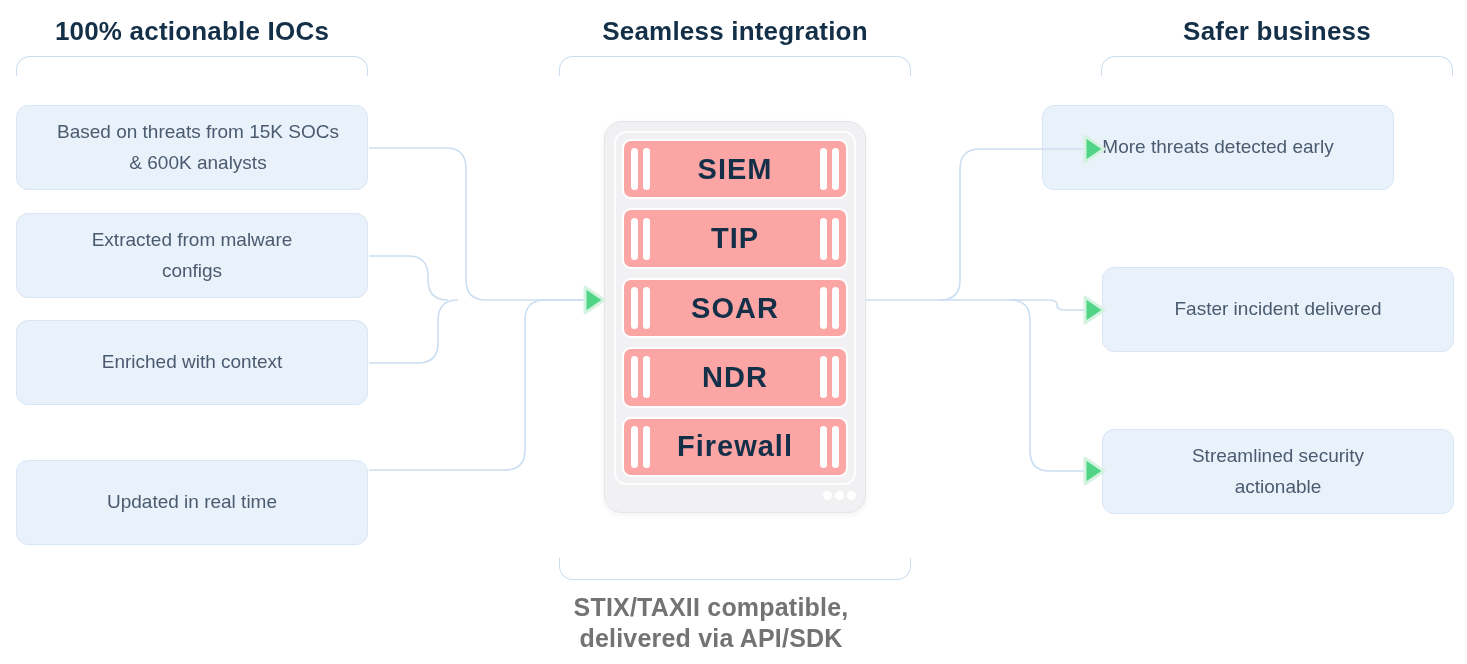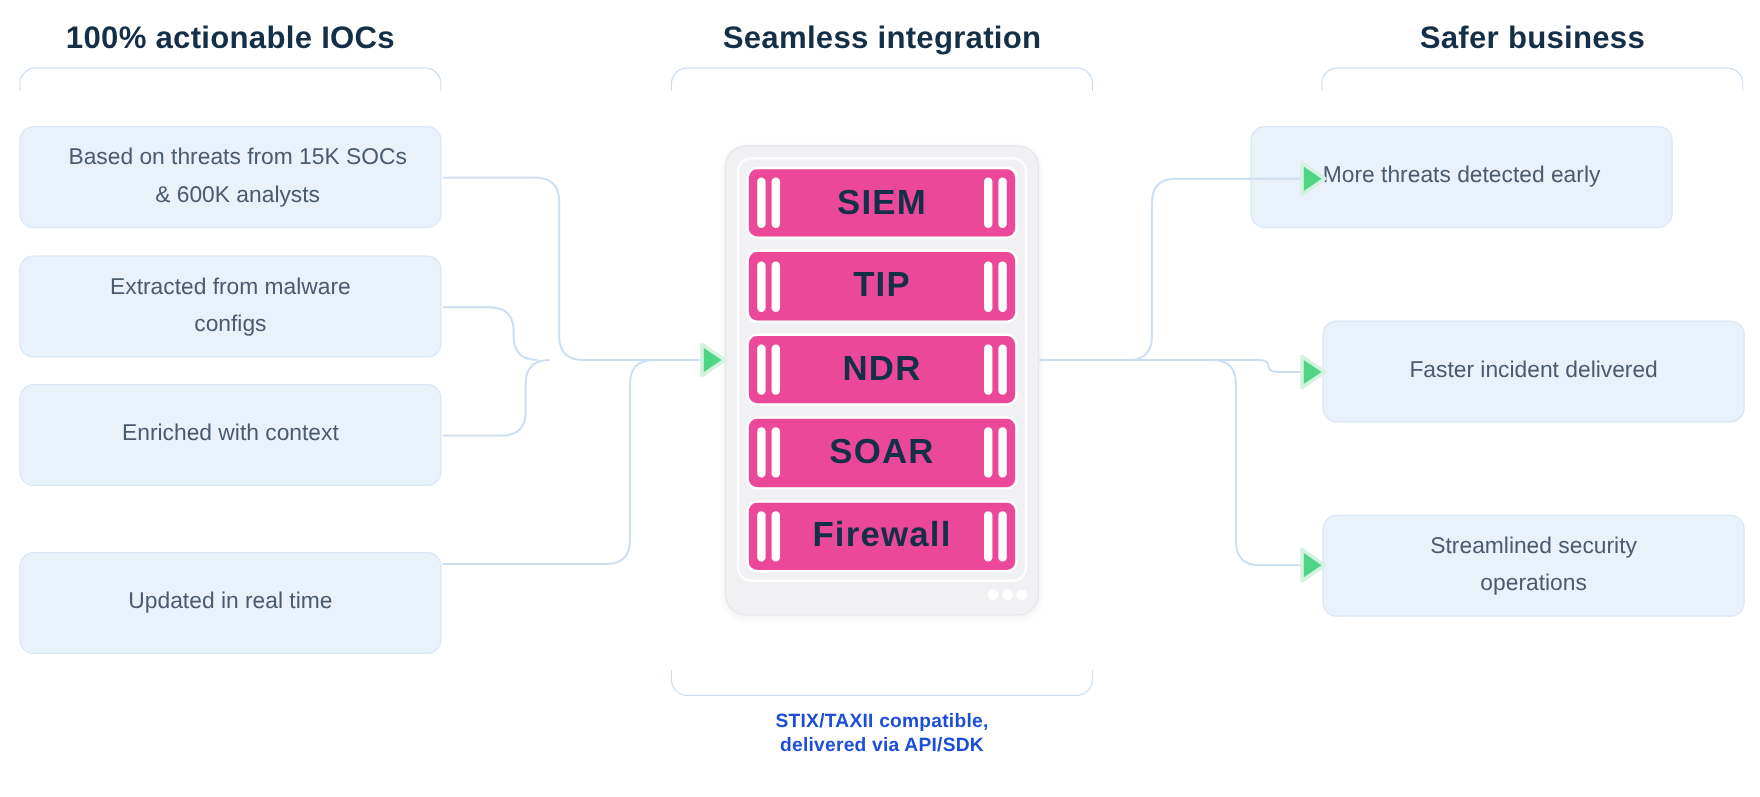--- a/index.html
+++ b/index.html
@@ -57,21 +57,21 @@
     background: #f1f1f4; border: 1px solid #e5e5ea; border-radius: 18px;
     box-shadow: 0 2px 6px rgba(40,40,70,0.06);
   }
   .device-frame {
     position: absolute; left: 9px; top: 9px; width: 242px; height: 354px;
     border: 2px solid #fdfdfe; border-radius: 12px;
     padding: 6px; display: flex; flex-direction: column; gap: 9px;
   }
   .device-row {
     position: relative; flex: 1;
-    background: #ec4899; border: 2px solid #ffffff; border-radius: 9px;
+    background: #fca5a5; border: 2px solid #ffffff; border-radius: 9px;
     display: flex; align-items: center; justify-content: center;
   }
   .row-label {
     font-size: 29px; font-weight: 700; color: #143049; letter-spacing: 1px;
   }
   .vents { position: absolute; top: 50%; transform: translateY(-50%);
     display: flex; gap: 5px; }
   .vents.v-left  { left: 7px; }
   .vents.v-right { right: 7px; }
   .vents i {
@@ -81,22 +81,22 @@
   .device-dots {
     position: absolute; right: 9px; bottom: 12px; display: flex; gap: 3px;
   }
   .device-dots i {
     display: block; width: 9px; height: 9px; border-radius: 50%;
     background: #ffffff;
   }
 
   
   .device-caption {
-    position: absolute; left: 535px; top: 592px; width: 400px;
-    text-align: center; font-size: 16px; font-weight: 700; color: #1d4ed8;
+    position: absolute; left: 511px; top: 592px; width: 400px;
+    text-align: center; font-size: 25px; font-weight: 700; color: #737373;
     line-height: 1.25; white-space: pre-line; letter-spacing: 0.2px;
   }
 
   
   svg.wires { position: absolute; inset: 0; pointer-events: none; z-index: 6; }
   svg.wires path { fill: none; stroke: #cbdef1; stroke-width: 1.6; }
   svg.wires polygon { fill: #50d587; stroke: #d3f3e0; stroke-width: 3;
     stroke-linejoin: round; }
 </style>
 </head>
@@ -116,21 +116,21 @@
   <div class="info-box lb1">Based on threats from 15K SOCs
 &amp; 600K analysts</div>
   <div class="info-box lb2">Extracted from malware
 configs</div>
   <div class="info-box lb3">Enriched with context</div>
   <div class="info-box lb4">Updated in real time</div>
 
   <div class="info-box rb1">More threats detected early</div>
   <div class="info-box rb2">Faster incident delivered</div>
   <div class="info-box rb3">Streamlined security
-operations</div>
+actionable</div>
 
   <div class="device">
     <div class="device-frame">
       <div class="device-row">
         <span class="vents v-left">
             <i></i>
             <i></i>
           </span>
         <span class="row-label">SIEM</span>
         <span class="vents v-right">
@@ -147,32 +147,32 @@
         <span class="vents v-right">
             <i></i>
             <i></i>
           </span>
       </div>
       <div class="device-row">
         <span class="vents v-left">
             <i></i>
             <i></i>
           </span>
+        <span class="row-label">SOAR</span>
+        <span class="vents v-right">
+            <i></i>
+            <i></i>
+          </span>
+      </div>
+      <div class="device-row">
+        <span class="vents v-left">
+            <i></i>
+            <i></i>
+          </span>
         <span class="row-label">NDR</span>
-        <span class="vents v-right">
-            <i></i>
-            <i></i>
-          </span>
-      </div>
-      <div class="device-row">
-        <span class="vents v-left">
-            <i></i>
-            <i></i>
-          </span>
-        <span class="row-label">SOAR</span>
         <span class="vents v-right">
             <i></i>
             <i></i>
           </span>
       </div>
       <div class="device-row">
         <span class="vents v-left">
             <i></i>
             <i></i>
           </span>

